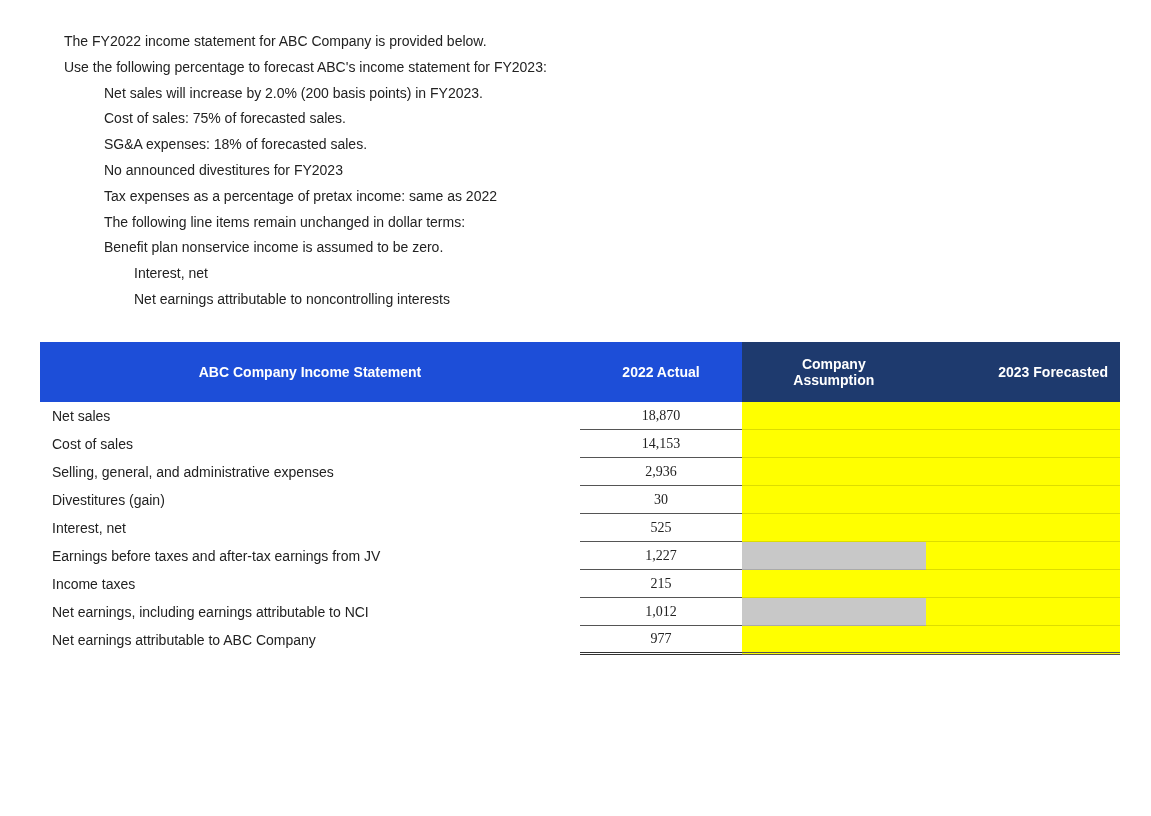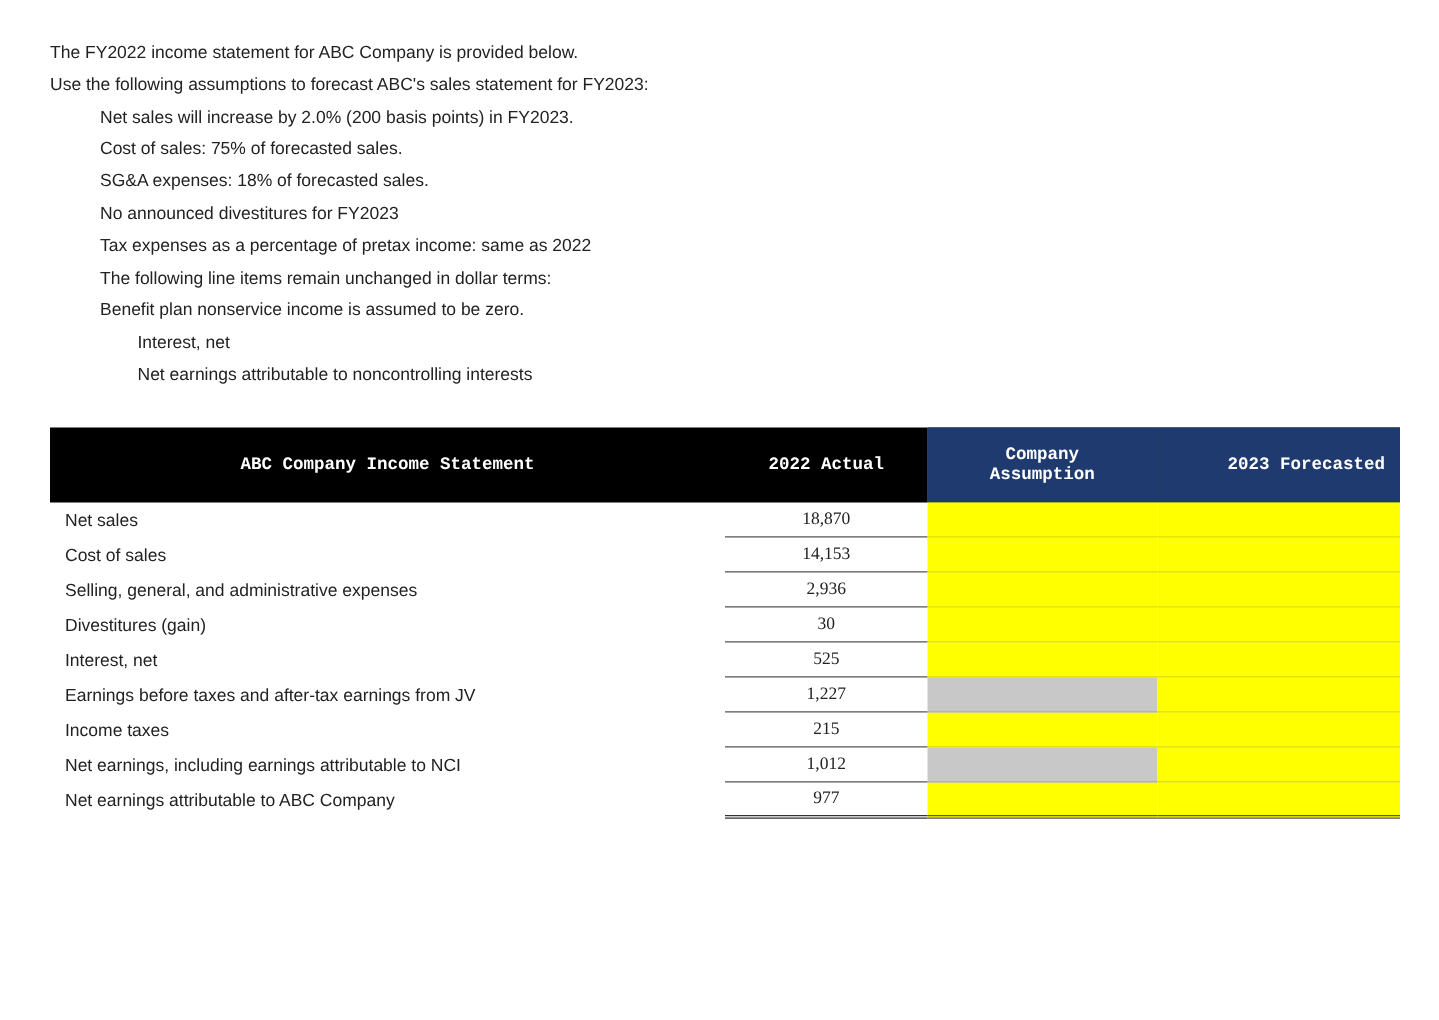--- a/index.html
+++ b/index.html
@@ -11,39 +11,39 @@
       padding: 30px 40px;
       width: 1151px;
       min-height: 816px;
     }
     .intro-section {
       margin-bottom: 30px;
       line-height: 1.7;
     }
     .intro-section p {
       margin-bottom: 2px;
+      margin-left: 24px;
     }
     .indent-1 {
       padding-left: 40px;
     }
     .indent-2 {
       padding-left: 70px;
     }
     .table-wrapper {
       margin-top: 20px;
       width: 1080px;
     }
     table {
       width: 100%;
       border-collapse: collapse;
     }
     thead tr {
-      background-color: #000000;
+      background-color: #1d4ed8;
       color: #fff;
-      font-family: Liberation Mono, monospace;
     }
     thead th {
       padding: 14px 12px;
       font-weight: bold;
       font-size: 14px;
     }
     thead th.col-label {
       text-align: center;
       width: 50%;
     }
@@ -74,21 +74,21 @@
       text-align: center;
       border-bottom: 1px solid #555;
       font-family: Liberation Serif, serif;
     }
   </style>
 </head>
 <body>
 
 <div class="intro-section">
   <p>The FY2022 income statement for ABC Company is provided below.</p>
-  <p>Use the following assumptions to forecast ABC's sales statement for FY2023:</p>
+  <p>Use the following percentage to forecast ABC's income statement for FY2023:</p>
   <p class="indent-1">Net sales will increase by 2.0% (200 basis points) in FY2023.</p>
   <p class="indent-1">Cost of sales:  75% of forecasted sales.</p>
   <p class="indent-1">SG&amp;A expenses:  18% of forecasted sales.</p>
   <p class="indent-1">No announced divestitures for FY2023</p>
   <p class="indent-1">Tax expenses as a percentage of pretax income: same as 2022</p>
   <p class="indent-1">The following line items remain unchanged in dollar terms:</p>
   <p class="indent-1">Benefit plan nonservice income is assumed to be zero.</p>
   <p class="indent-2">Interest, net</p>
   <p class="indent-2">Net earnings attributable to noncontrolling interests</p>
 </div>

